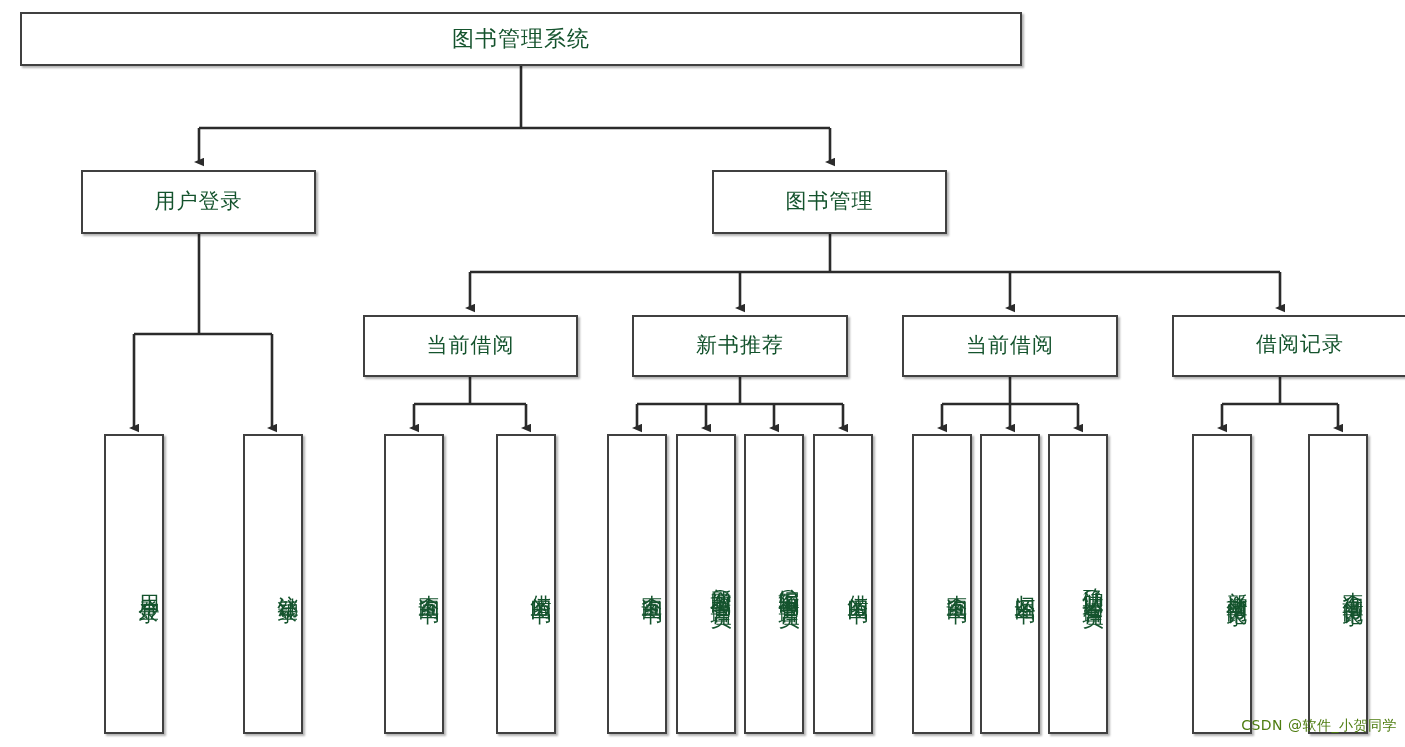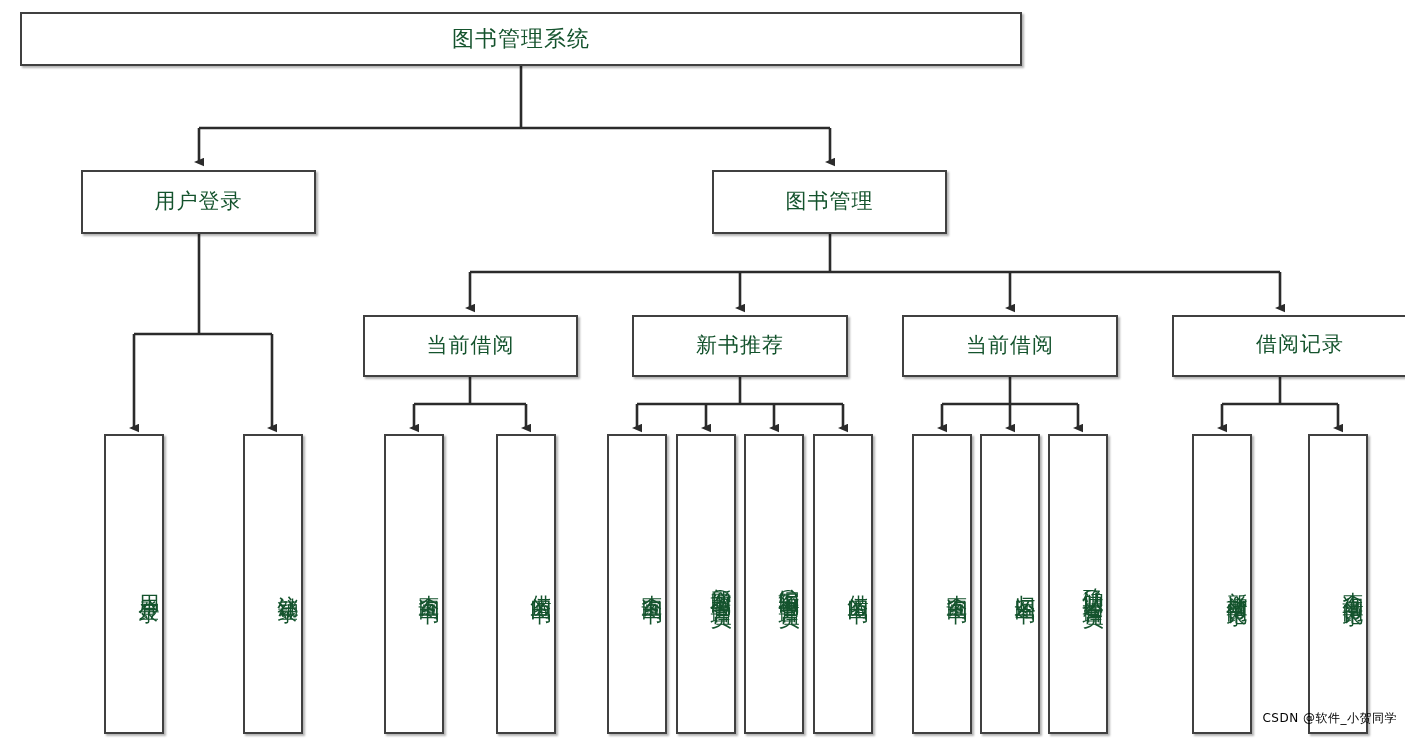--- a/index.html
+++ b/index.html
@@ -58,23 +58,23 @@
     writing-mode: vertical-rl;
     text-orientation: upright;
     white-space: nowrap;
   }
   .node.root {
     font-size: 22px;
   }
   #watermark {
     position: absolute;
     right: 8px;
-    bottom: 20px;
-    font-size: 12px;
-    color: #000000;
+    bottom: 12px;
+    font-size: 14px;
+    color: #4d7c0f;
     letter-spacing: 0.5px;
     z-index: 5;
     white-space: nowrap;
   }
 </style>
 </head>
 <body>
 
 <div id="canvas">
 

